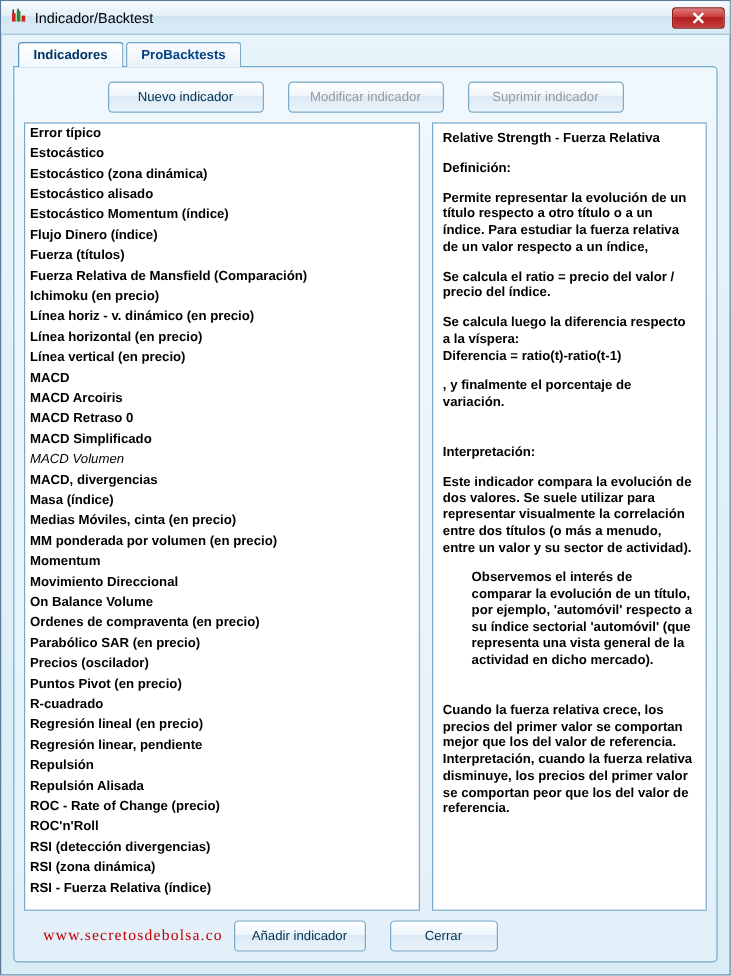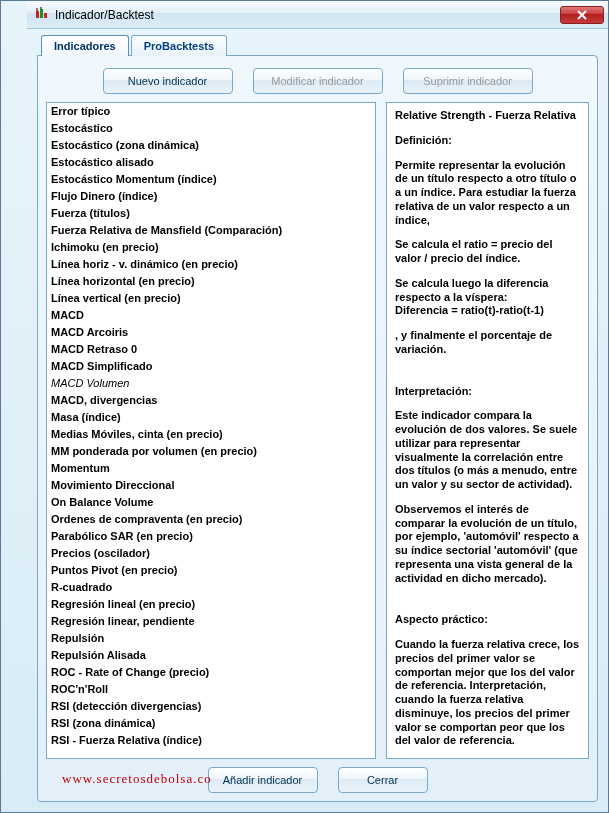--- a/index.html
+++ b/index.html
@@ -11,21 +11,20 @@
   height: 813px;
   overflow: hidden;
 }
 .window {
   width: 609px;
   height: 813px;
   border: 1px solid #5a7a9a;
   background: linear-gradient(to bottom, #e8f4fb, #d8ecf6);
   display: flex;
   flex-direction: column;
-  padding-left: 26px;
 }
 .titlebar {
   height: 28px;
   background: linear-gradient(to bottom, #f7fbfe 0%, #e4eff7 45%, #d0e5f2 46%, #dbecf7 100%);
   border-bottom: 1px solid #a0c0d8;
   display: flex;
   align-items: center;
   padding: 0 4px 0 6px;
 }
 .app-icon {
@@ -249,22 +248,21 @@
           </div>
         <div class="desc-panel" id="desc-panel">
             <p>Relative Strength - Fuerza Relativa</p>
             <p>Definición:</p>
             <p>Permite representar la evolución de un título respecto a otro título o a un índice. Para estudiar la fuerza relativa de un valor respecto a un índice,</p>
             <p>Se calcula el ratio = precio del valor / precio del índice.</p>
             <p>Se calcula luego la diferencia respecto a la víspera:<br>Diferencia = ratio(t)-ratio(t-1)</p>
             <p style="margin-bottom: 28px;">, y finalmente el porcentaje de variación.</p>
             <p>Interpretación:</p>
             <p>Este indicador compara la evolución de dos valores. Se suele utilizar para representar visualmente la correlación entre dos títulos (o más a menudo, entre un valor y su sector de actividad).</p>
-            <p style="margin-bottom: 28px;">Observemos el interés de comparar la evolución de un título, por ejemplo, 'automóvil' respecto a su índice sectorial 'automóvil' (que representa una vista general de la actividad en dicho mercado).</p>
-            <p>Aspecto práctico:</p>
+            <p style="margin-bottom: 28px; margin-left: 24px;">Observemos el interés de comparar la evolución de un título, por ejemplo, 'automóvil' respecto a su índice sectorial 'automóvil' (que representa una vista general de la actividad en dicho mercado).</p>
             <p>Cuando la fuerza relativa crece, los precios del primer valor se comportan mejor que los del valor de referencia. Interpretación, cuando la fuerza relativa disminuye, los precios del primer valor se comportan peor que los del valor de referencia.</p>
           </div>
       </div>
 
       <div class="bottom-row">
         <span class="watermark">www.secretosdebolsa.co</span>
         <button class="btn" style="min-width:110px">Añadir indicador</button>
         <button class="btn" style="min-width:90px">Cerrar</button>
       </div>
     </div>

